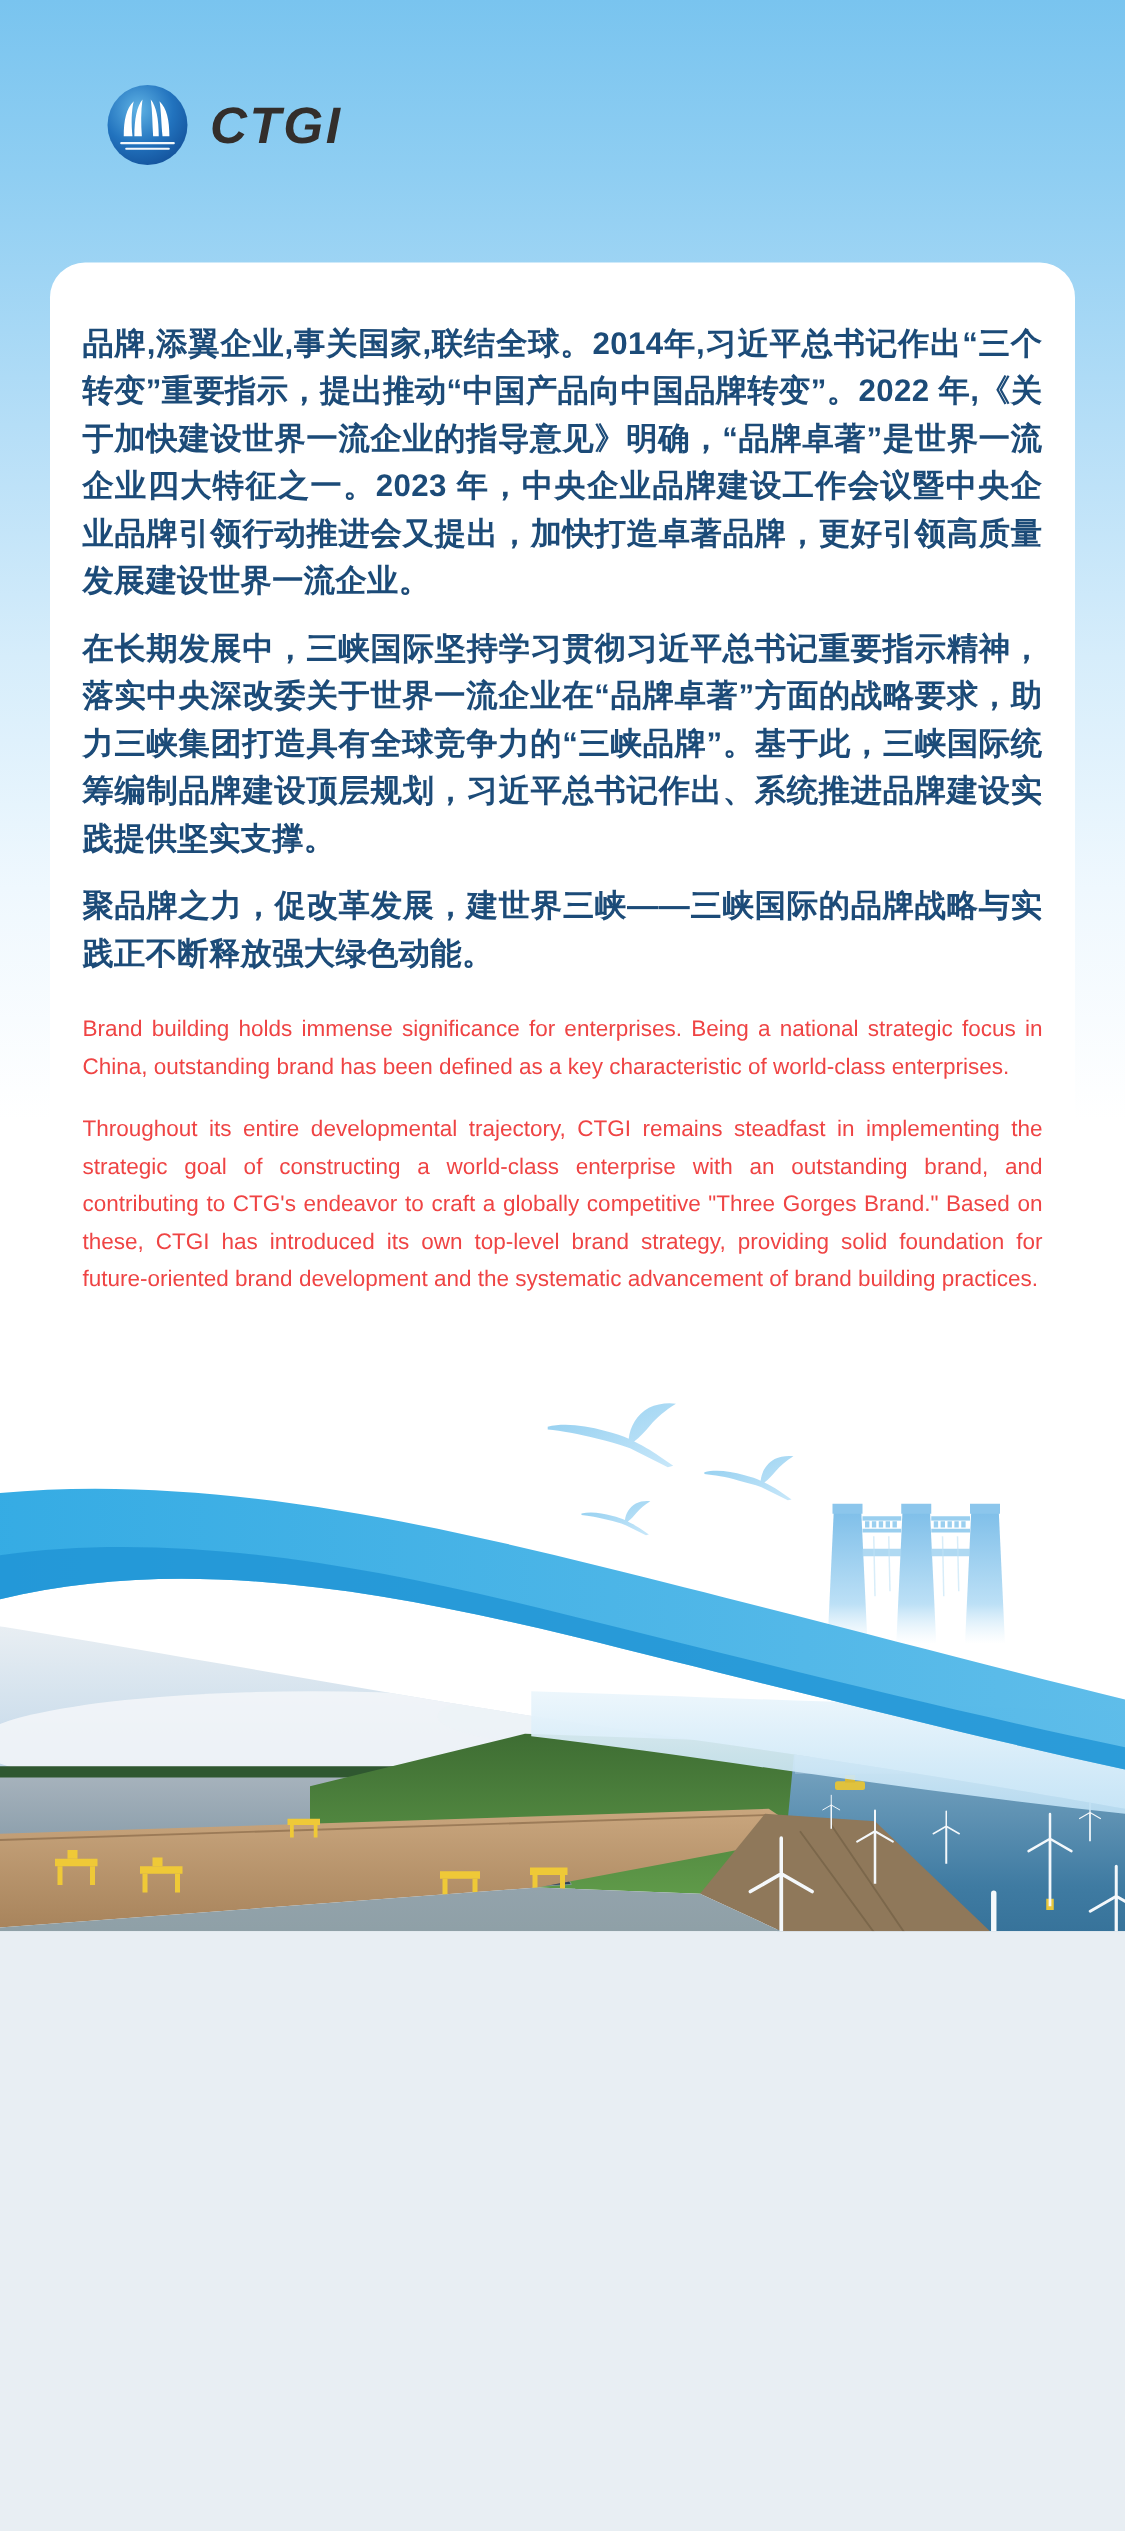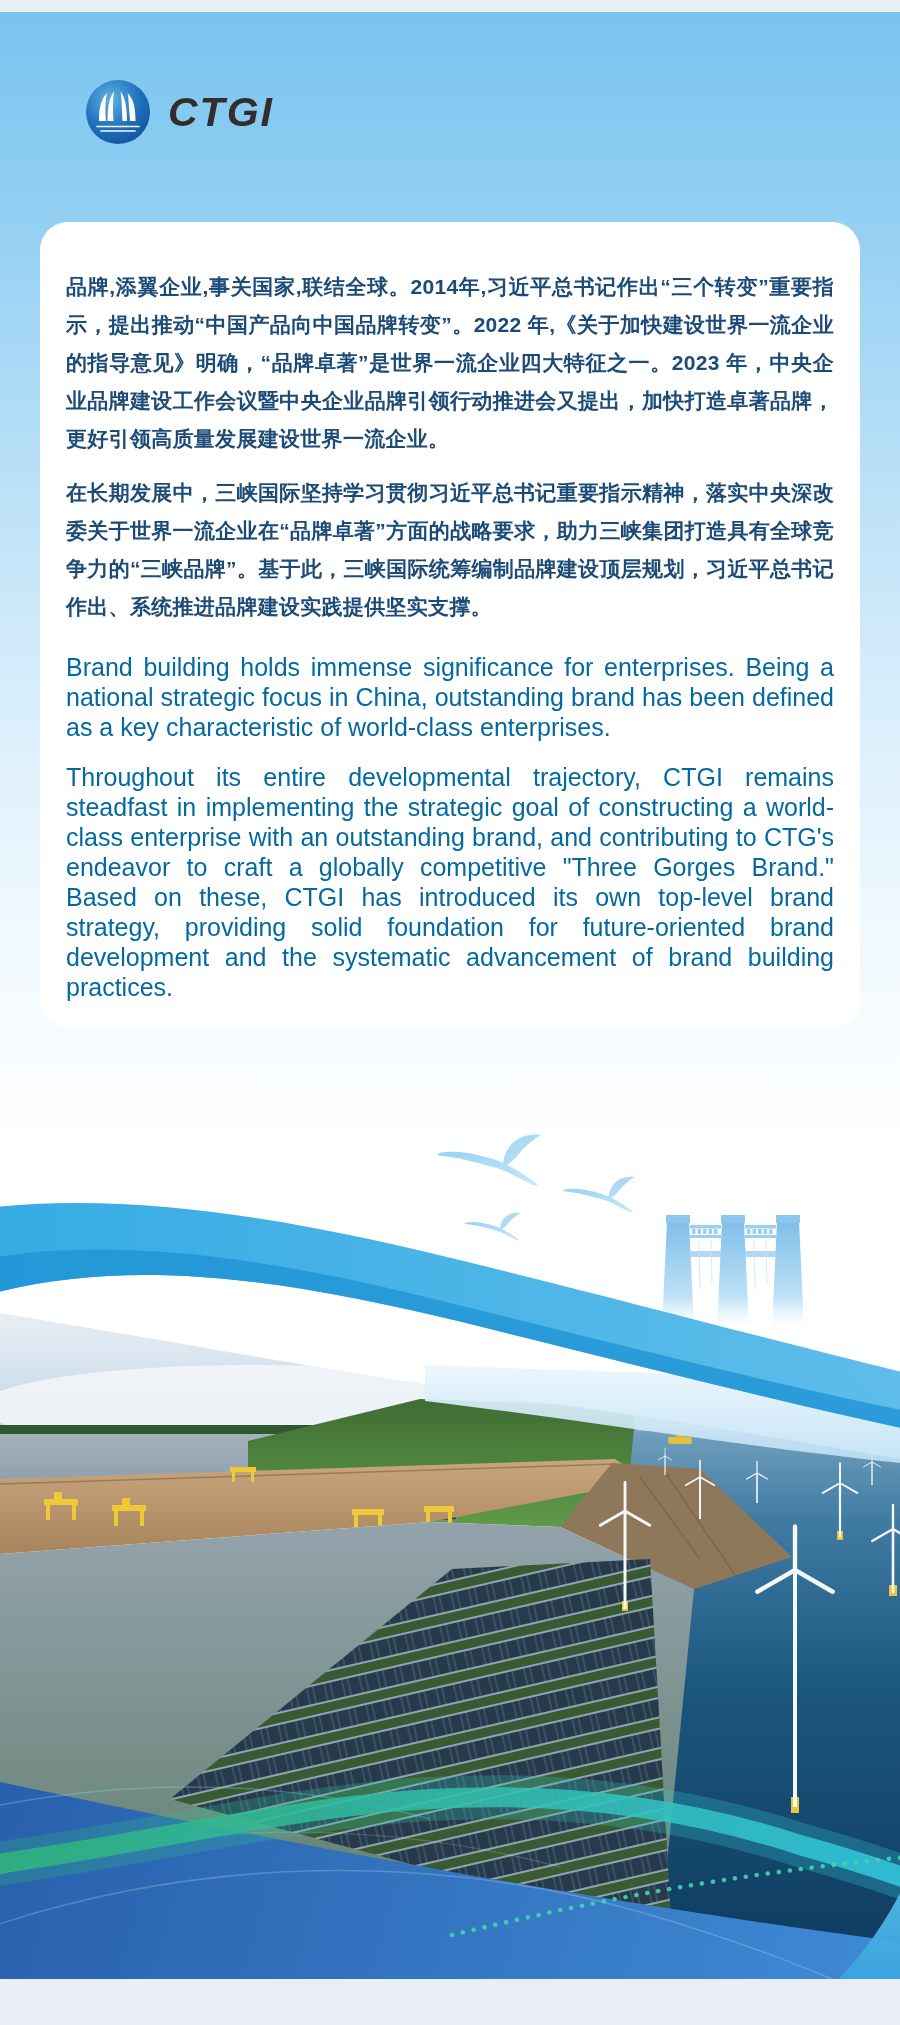--- a/index.html
+++ b/index.html
@@ -1,39 +1,39 @@
 <!DOCTYPE html>
 <html><head>
 <meta charset="utf-8">
 <title>CTGI</title>
 <style>
   html,body{margin:0;padding:0;background:#e8eef3;}
   .page{
-    position:relative;width:900px;height:1967px;overflow:hidden;margin:12px auto;
+    position:relative;width:900px;height:1545px;overflow:hidden;margin:0 auto;
     font-family:"Liberation Sans","DejaVu Sans",sans-serif;
     background:linear-gradient(180deg,#79C4EF 0%,#8FCEF2 9%,#B5DEF7 22%,#D6EDFB 34%,#EFF8FE 46%,#FFFFFF 58%,#FFFFFF 100%);
   }
   .logo{position:absolute;left:84px;top:66px;display:flex;align-items:center;gap:16px;}
   .logo-mark{width:68px;height:68px;display:block;}
   .logo-text{
     font-size:41px;font-weight:800;font-style:italic;color:#332E2B;
     letter-spacing:2px;line-height:68px;
   }
   .card{
     position:absolute;left:40px;top:210px;width:820px;box-sizing:border-box;
     background:#ffffff;border-radius:28px;padding:46px 26px 26px;
   }
   .cn-block p{
-    margin:0 0 16px;font-size:21px;line-height:38px;font-weight:600;
+    margin:0 0 16px;font-size:25px;line-height:38px;font-weight:600;
     color:#1C4B78;text-align:justify;letter-spacing:.3px;
   }
   .en-block{margin-top:26px;}
   .en-block p{
-    margin:0 0 20px;font-size:25px;line-height:30px;font-weight:400;
-    color:#0369a1;text-align:justify;
+    margin:0 0 20px;font-size:18px;line-height:30px;font-weight:400;
+    color:#ef4444;text-align:justify;
   }
   .en-block p:last-child{margin-bottom:0;}
   .hero{position:absolute;left:0;top:1095px;width:900px;height:930px;}
 </style>
 </head>
 <body>
 
 <div class="page">
 
   <div class="logo">
@@ -57,20 +57,21 @@
         <path d="M17,53 H51"></path>
       </g>
     </svg>
     <span class="logo-text">CTGI</span>
   </div>
 
   <div class="card">
     <div class="cn-block">
       <p>品牌,添翼企业,事关国家,联结全球。2014年,习近平总书记作出“三个转变”重要指示，提出推动“中国产品向中国品牌转变”。2022 年,《关于加快建设世界一流企业的指导意见》明确，“品牌卓著”是世界一流企业四大特征之一。2023 年，中央企业品牌建设工作会议暨中央企业品牌引领行动推进会又提出，加快打造卓著品牌，更好引领高质量发展建设世界一流企业。</p>
       <p>在长期发展中，三峡国际坚持学习贯彻习近平总书记重要指示精神，落实中央深改委关于世界一流企业在“品牌卓著”方面的战略要求，助力三峡集团打造具有全球竞争力的“三峡品牌”。基于此，三峡国际统筹编制品牌建设顶层规划，习近平总书记作出、系统推进品牌建设实践提供坚实支撑。</p>
+      <p>聚品牌之力，促改革发展，建世界三峡——三峡国际的品牌战略与实践正不断释放强大绿色动能。</p>
     </div>
     <div class="en-block">
       <p>Brand building holds immense significance for enterprises. Being a national strategic focus in China, outstanding brand has been defined as a key characteristic of world-class enterprises.</p>
       <p>Throughout its entire developmental trajectory, CTGI remains steadfast in implementing the strategic goal of constructing a world-class enterprise with an outstanding brand, and contributing to CTG's endeavor to craft a globally competitive "Three Gorges Brand." Based on these, CTGI has introduced its own top-level brand strategy, providing solid foundation for future-oriented brand development and the systematic advancement of brand building practices.</p>
     </div>
   </div>
 
   <svg class="hero" viewBox="0 0 900 930">
     <defs>
       <linearGradient id="craneG" x1="0" y1="0" x2="1" y2="1">

